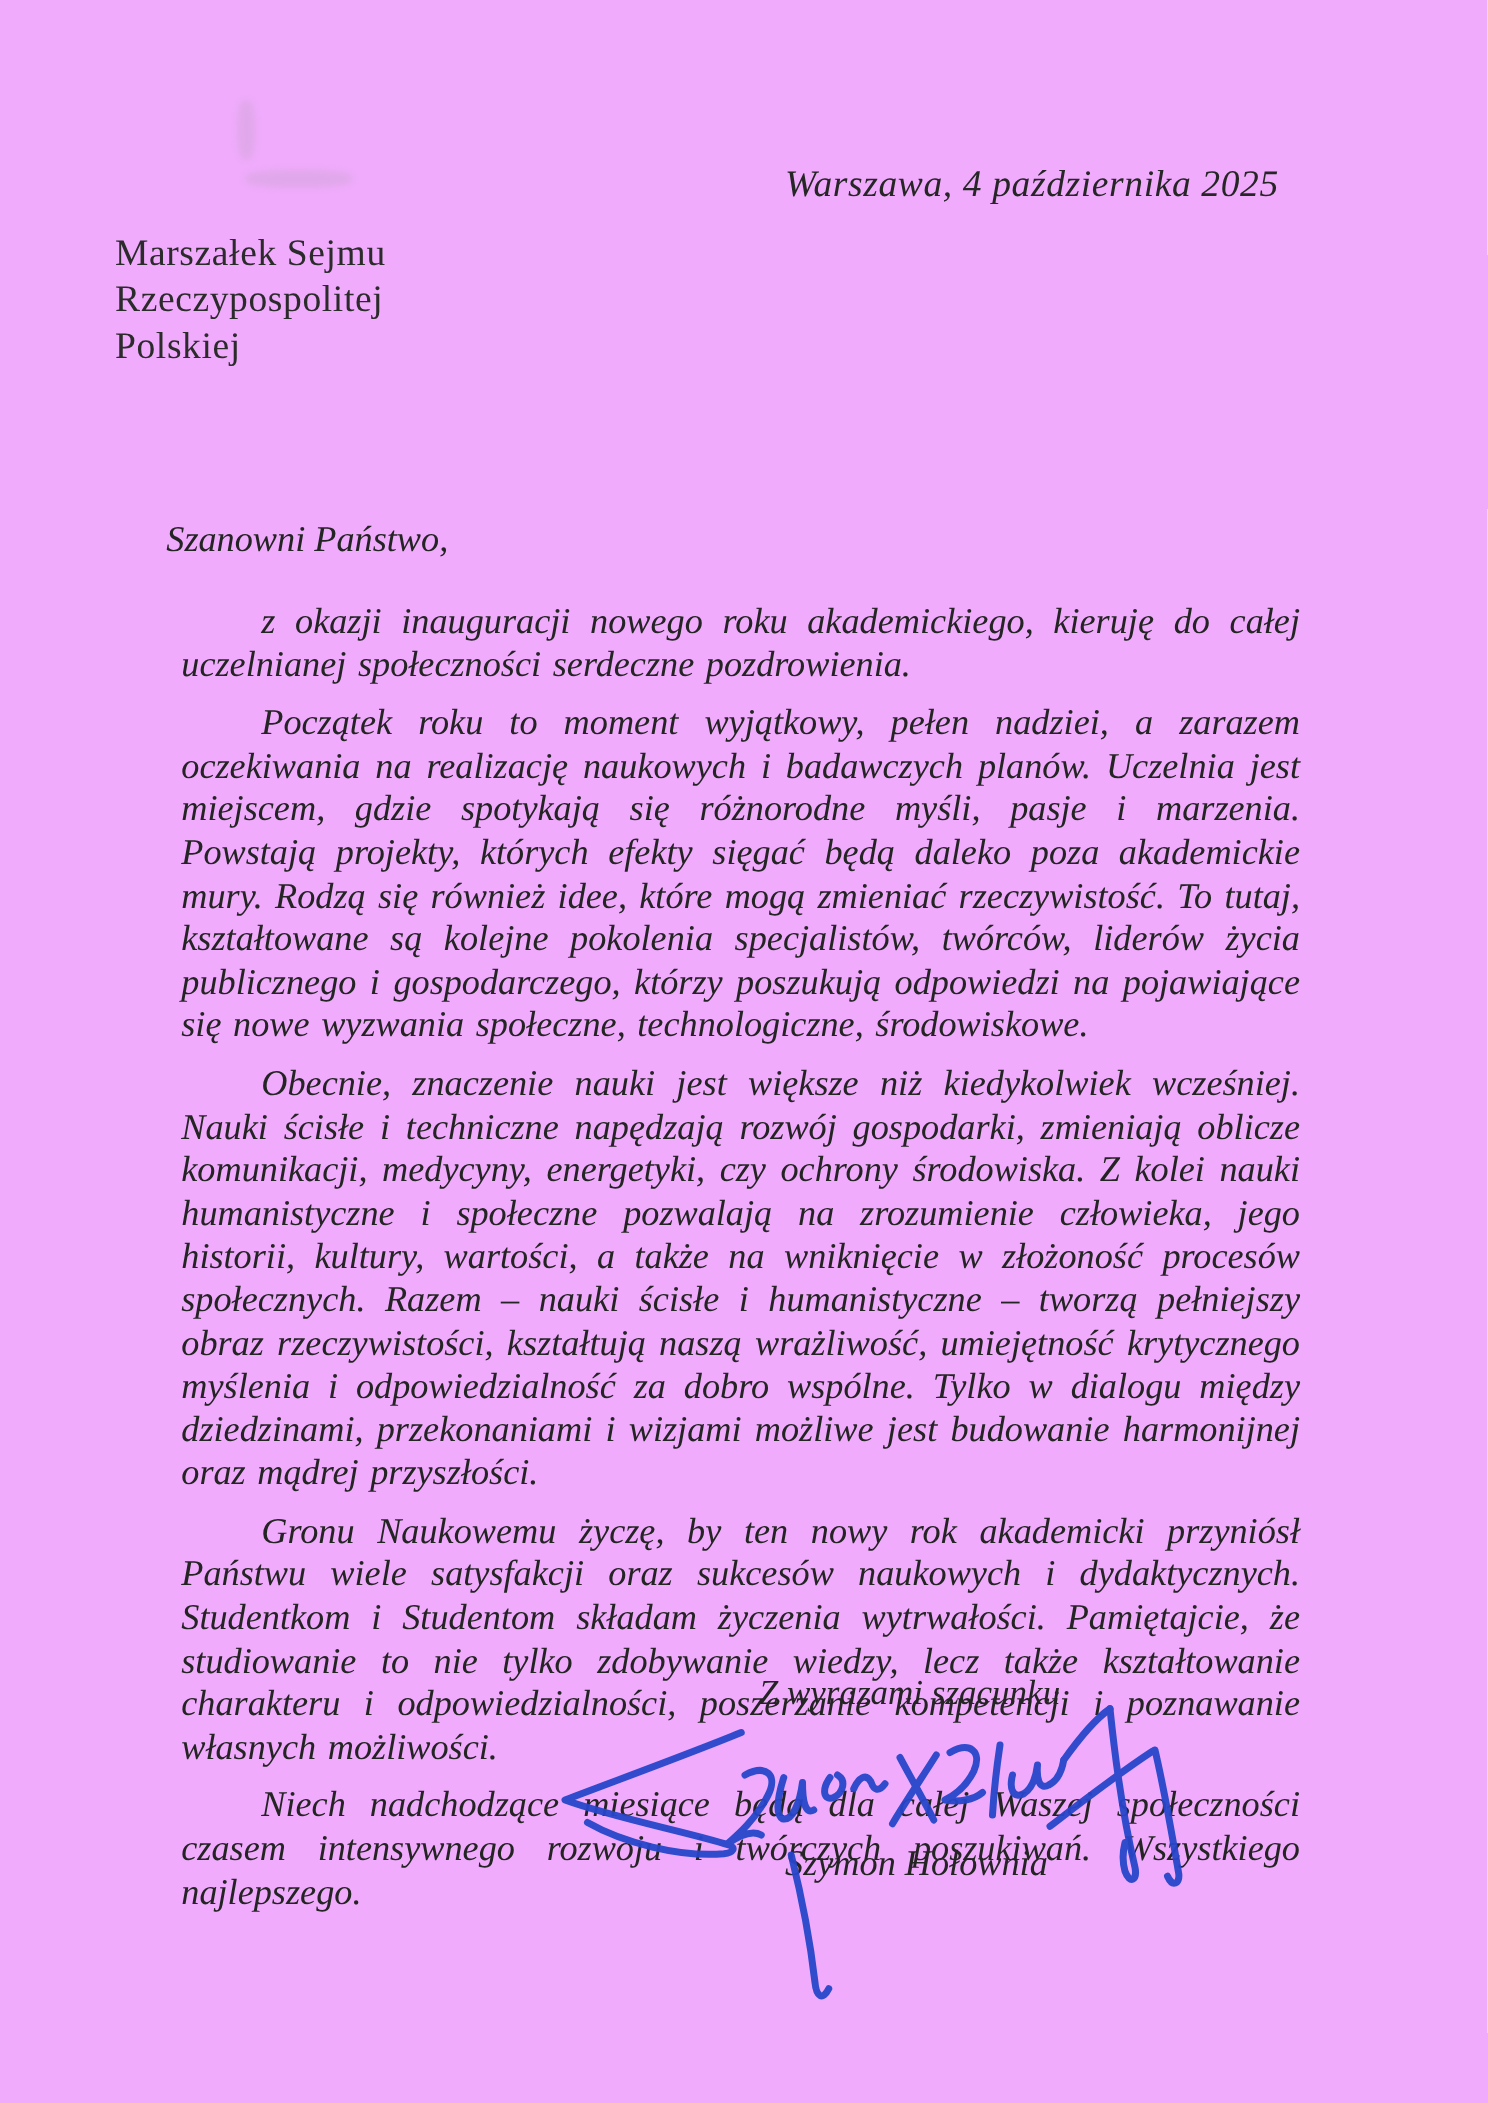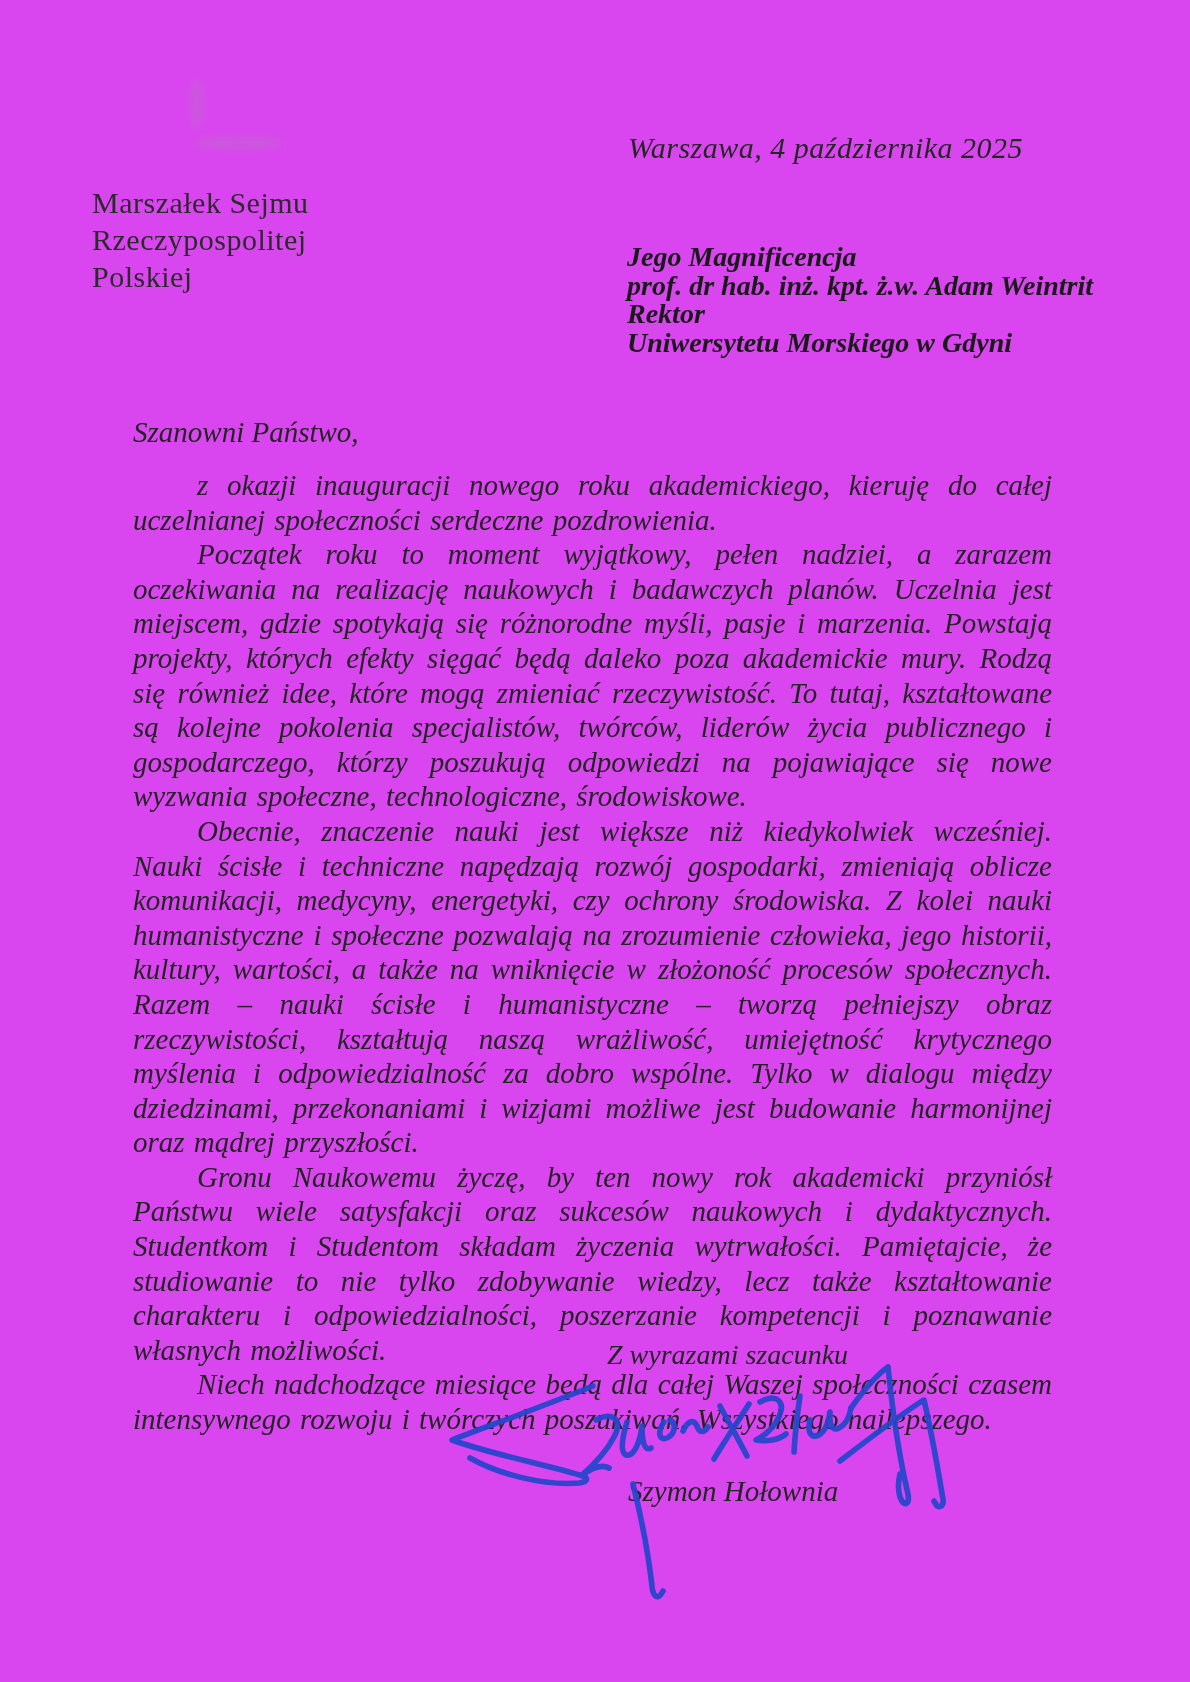--- a/index.html
+++ b/index.html
@@ -1,20 +1,20 @@
 <!DOCTYPE html>
 <html lang="pl"><head>
 <meta charset="utf-8">
 <style>
   html, body { margin: 0; padding: 0; background: #ffffff; }
   .page {
     position: relative;
     width: 1190px;
     height: 1682px;
-    background: #d946ef;
+    background: #f0abfc;
     overflow: hidden;
     font-family: "Liberation Serif", serif;
     color: #1e1e1e;
   }
 
   
   .artifact {
     position: absolute;
     background: #9a9a9a;
     opacity: 0.18;
@@ -66,21 +66,21 @@
   .letter-body {
     position: absolute;
     left: 133px; top: 468px;
     width: 919px;
     font-style: italic;
     font-size: 29px;
     line-height: 34.6px;
     color: #242424;
   }
   .letter-body p {
-    margin: 0;
+    margin: 12px;
     text-align: justify;
     text-indent: 64px;
     word-spacing: 2px;
   }
 
   .closing {
     position: absolute;
     left: 607px; top: 1339px;
     font-style: italic;
     font-size: 28px;
@@ -115,26 +115,20 @@
   <div class="artifact a1"></div>
   <div class="artifact a2"></div>
 
   <div class="date-line">Warszawa, 4 października 2025</div>
 
   <div class="sender-block">
     <div>Marszałek Sejmu</div>
     <div>Rzeczypospolitej Polskiej</div>
   </div>
 
-  <div class="recipient-block">
-    <div>Jego Magnificencja</div>
-    <div>prof. dr hab. inż. kpt. ż.w. Adam Weintrit</div>
-    <div>Rektor</div>
-    <div>Uniwersytetu Morskiego w Gdyni</div>
-  </div>
 
   <div class="salutation">Szanowni Państwo,</div>
 
   <div class="letter-body">
     <p>z okazji inauguracji nowego roku akademickiego, kieruję do całej uczelnianej społeczności serdeczne pozdrowienia.</p>
     <p>Początek roku to moment wyjątkowy, pełen nadziei, a zarazem oczekiwania na realizację naukowych i badawczych planów. Uczelnia jest miejscem, gdzie spotykają się różnorodne myśli, pasje i marzenia. Powstają projekty, których efekty sięgać będą daleko poza akademickie mury. Rodzą się również idee, które mogą zmieniać rzeczywistość. To tutaj, kształtowane są kolejne pokolenia specjalistów, twórców, liderów życia publicznego i gospodarczego, którzy poszukują odpowiedzi na pojawiające się nowe wyzwania społeczne, technologiczne, środowiskowe.</p>
     <p>Obecnie, znaczenie nauki jest większe niż kiedykolwiek wcześniej. Nauki ścisłe i techniczne napędzają rozwój gospodarki, zmieniają oblicze komunikacji, medycyny, energetyki, czy ochrony środowiska. Z kolei nauki humanistyczne i społeczne pozwalają na zrozumienie człowieka, jego historii, kultury, wartości, a także na wniknięcie w złożoność procesów społecznych. Razem – nauki ścisłe i humanistyczne – tworzą pełniejszy obraz rzeczywistości, kształtują naszą wrażliwość, umiejętność krytycznego myślenia i odpowiedzialność za dobro wspólne. Tylko w dialogu między dziedzinami, przekonaniami i wizjami możliwe jest budowanie harmonijnej oraz mądrej przyszłości.</p>
     <p>Gronu Naukowemu życzę, by ten nowy rok akademicki przyniósł Państwu wiele satysfakcji oraz sukcesów naukowych i dydaktycznych. Studentkom i Studentom składam życzenia wytrwałości. Pamiętajcie, że studiowanie to nie tylko zdobywanie wiedzy, lecz także kształtowanie charakteru i odpowiedzialności, poszerzanie kompetencji i poznawanie własnych możliwości.</p>
     <p>Niech nadchodzące miesiące będą dla całej Waszej społeczności czasem intensywnego rozwoju i twórczych poszukiwań. Wszystkiego najlepszego.</p>
   </div>

